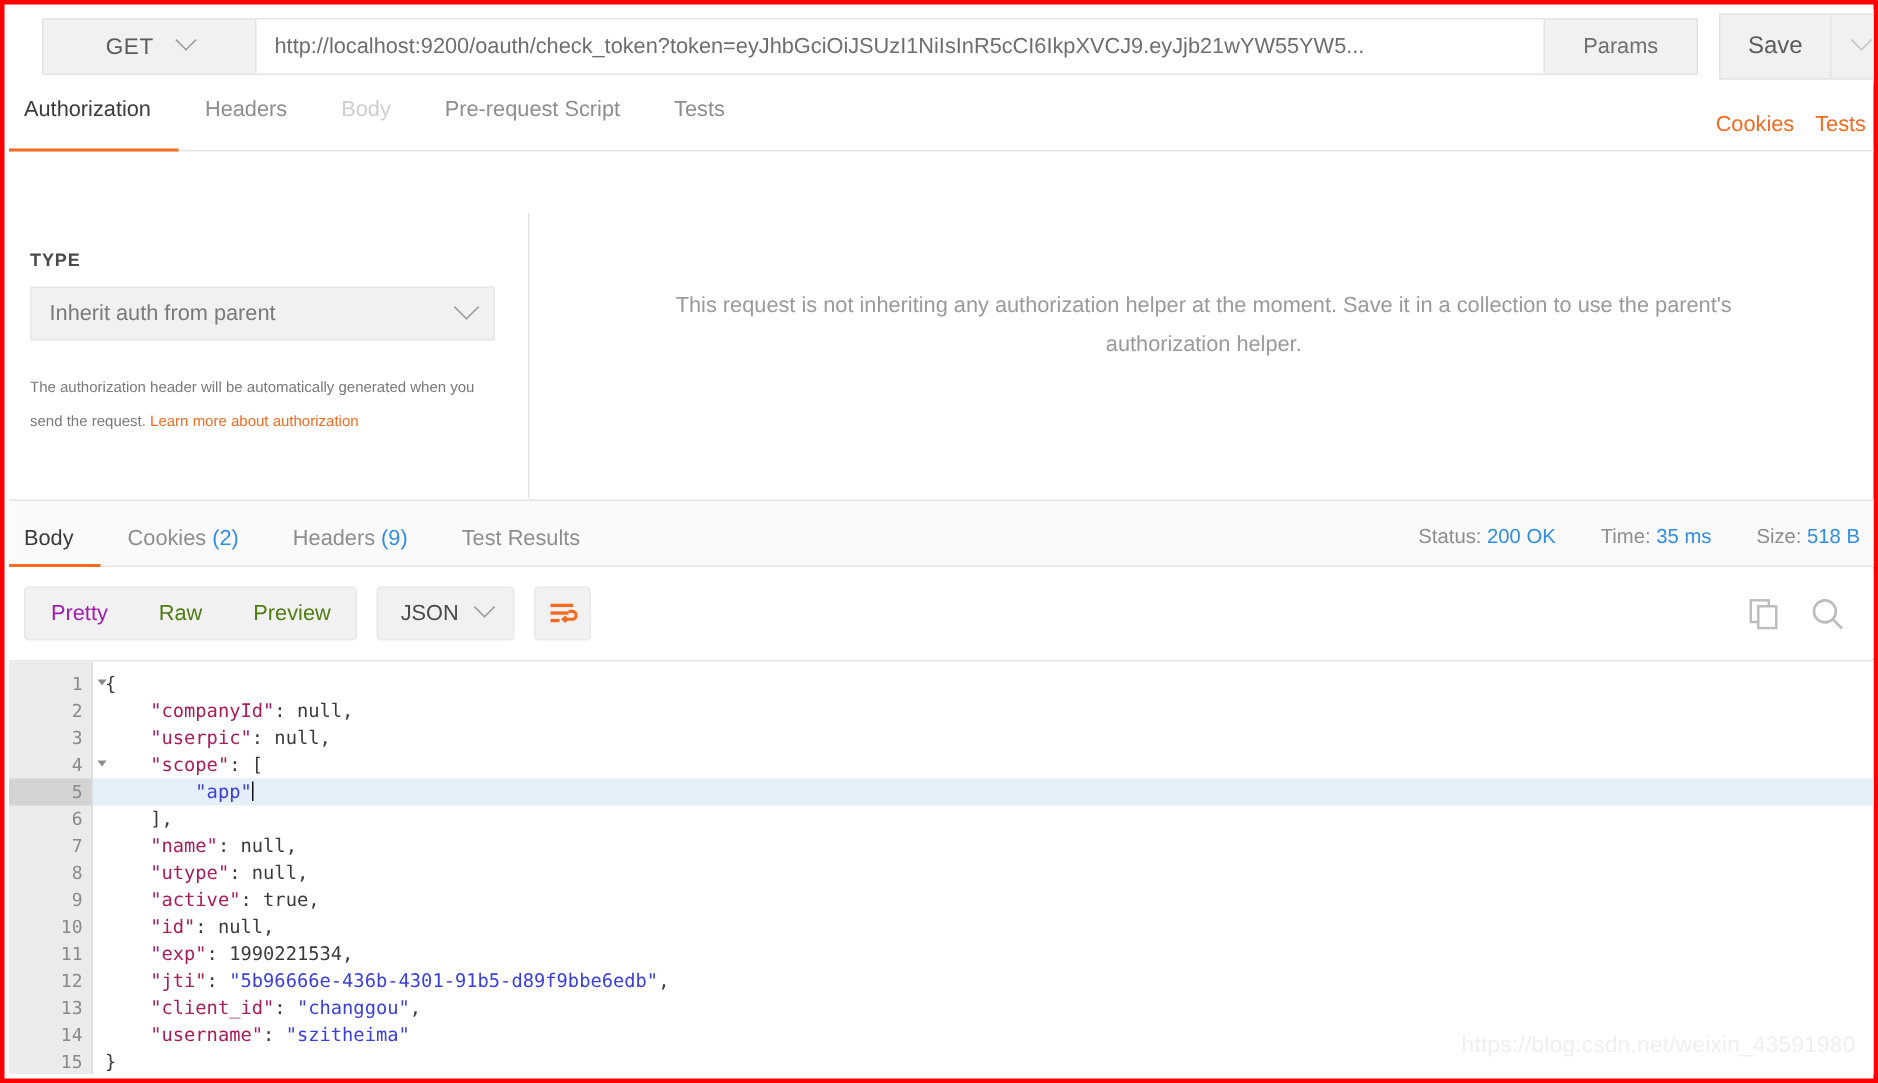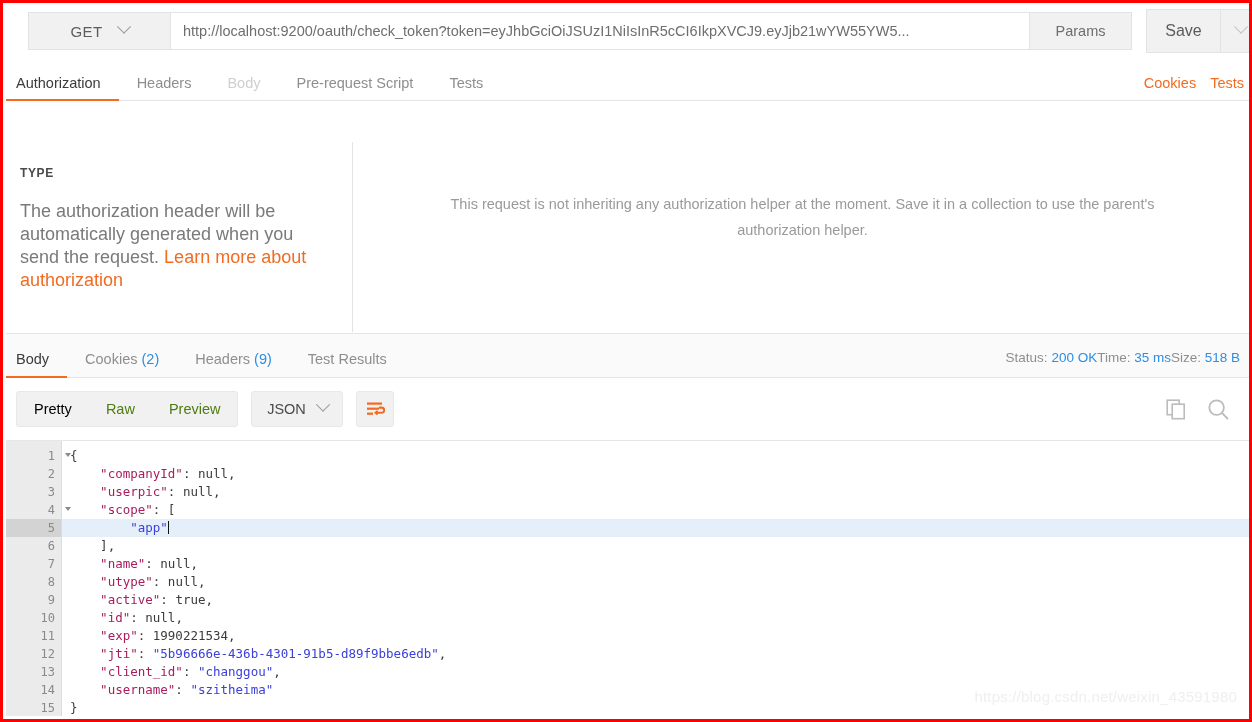--- a/index.html
+++ b/index.html
@@ -164,21 +164,21 @@
     position: absolute;
     left: 3px; top: 62px;
     width: 1246px;
     height: 36px;
     border-bottom: 1px solid #e6e6e6;
     display: flex;
     align-items: flex-end;
     box-sizing: border-box;
   }
   .tab {
-    padding: 0 18px 9px 18px;
+    padding: 0 18px 19px 18px;
     font-size: 14.5px;
     color: #8e8e8e;
     cursor: pointer;
     position: relative;
   }
   .tab:first-child { padding-left: 10px; }
   .tab.active { color: #3b3b3b; }
   .tab.active::after {
     content: "";
     position: absolute;
@@ -233,21 +233,21 @@
     padding: 0 12px;
     cursor: pointer;
   }
   .type-select span.val {
     font-size: 14.5px;
     color: #7a7a7a;
   }
   .type-select .chev { margin-left: auto; width: 11px; height: 11px; }
   .auth-desc {
     margin-top: 20px;
-    font-size: 18px;
+    font-size: 10px;
     line-height: 23px;
     color: #7a7a7a;
   }
   .auth-desc a {
     color: #f26b21;
     text-decoration: none;
     cursor: pointer;
   }
   .auth-right {
     flex: 1;
@@ -276,20 +276,21 @@
     border-bottom: 1px solid #e6e6e6;
     display: flex;
     align-items: flex-end;
     box-sizing: border-box;
   }
   .resp-tabs .tab { padding-bottom: 10px; }
   .cnt { color: #2f8de4; }
   .meta {
     margin-left: auto;
     display: flex;
+    gap: 30px;
     padding-right: 12px;
     padding-bottom: 12px;
     font-size: 13.5px;
     color: #8e8e8e;
   }
   .meta b { font-weight: normal; color: #2f8de4; }
 
   
   .body-toolbar {
     position: absolute;
@@ -312,21 +313,21 @@
     overflow: hidden;
   }
   .seg div {
     padding: 0 17px;
     display: flex;
     align-items: center;
     font-size: 14.5px;
     color: #4d7c0f;
     cursor: pointer;
   }
-  .seg div.active { color: #000000; }
+  .seg div.active { color: #a21caf; }
   .fmt-select {
     margin-left: 13px;
     height: 36px;
     width: 92px;
     background: #f1f1f1;
     border: 1px solid #e8e8e8;
     border-radius: 3px;
     box-sizing: border-box;
     display: flex;
     align-items: center;
@@ -473,20 +474,24 @@
     <div class="tab">Tests</div>
     <div class="tabs-right">
       <span class="link-orange">Cookies</span>
       <span class="link-orange">Tests</span>
     </div>
   </div>
 
   <div class="auth-area">
     <div class="auth-left">
       <div class="type-label">TYPE</div>
+      <div class="type-select">
+        <span class="val">Inherit auth from parent</span>
+        <span class="chev"></span>
+      </div>
       <div class="auth-desc">
         <span>The authorization header will be automatically generated when you send the request. </span><a>Learn more about authorization</a>
       </div>
     </div>
     <div class="auth-right">
       <div class="auth-msg">This request is not inheriting any authorization helper at the moment. Save it in a collection to use the parent's authorization helper.</div>
     </div>
   </div>
 
   <div class="resp-tabs">

